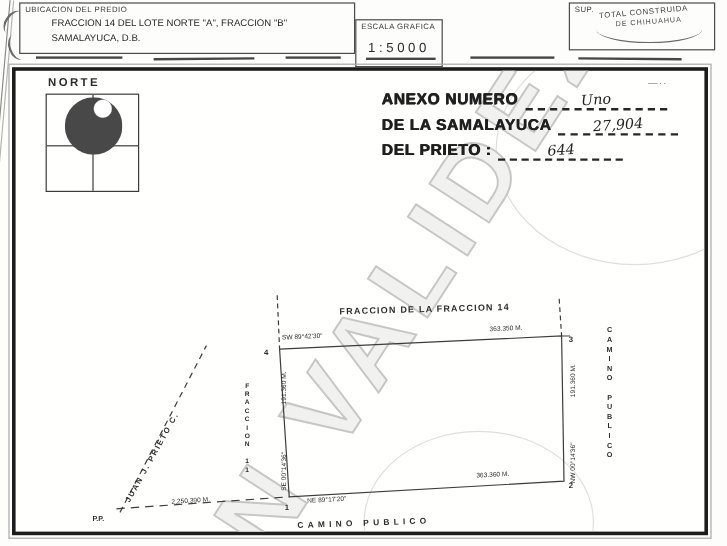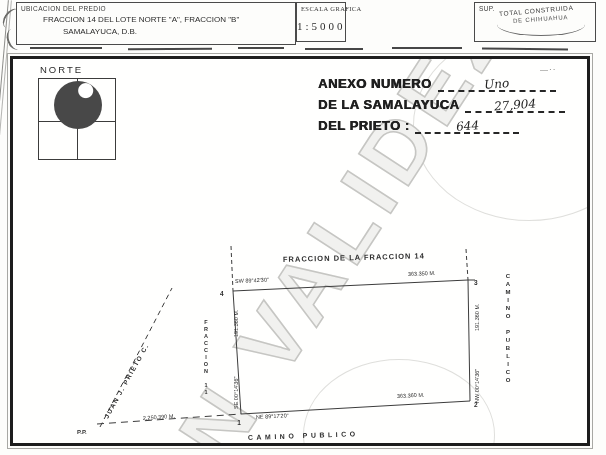--- a/index.html
+++ b/index.html
@@ -4,43 +4,43 @@
 <style>
   html,body{margin:0;padding:0;background:#ffffff;}
   #page{position:relative;width:606px;height:455px;background:#fdfdfb;overflow:hidden;
         font-family:"Liberation Sans", sans-serif;color:#2b2b2b;}
 
   
   .hbox{position:absolute;border:1px solid #4a4a4a;background:#fdfdfb;box-sizing:border-box;}
   .hbox .lbl{position:absolute;top:2px;left:4px;font-size:6.5px;letter-spacing:.4px;color:#3a3a3a;white-space:nowrap;}
   #box-location{left:16px;top:2px;width:280px;height:43px;padding-left:48px;}
   #box-location .l1{position:absolute;left:26px;top:12px;font-size:8px;white-space:nowrap;}
-  #box-location .l2{position:absolute;left:26px;top:24px;font-size:8px;white-space:nowrap;margin-left:20px;}
-  #box-scale{left:296px;top:2px;width:50px;height:40px;font-family:Liberation Serif, serif;}
+  #box-location .l2{position:absolute;left:26px;top:24px;font-size:8px;white-space:nowrap;}
+  #box-scale{left:296px;top:16px;width:73px;height:40px;}
   #box-scale .val{position:absolute;left:0;right:0;top:17px;text-align:center;font-size:11px;letter-spacing:3px;}
   #box-terrain{left:378px;top:2px;width:88px;height:40px;}
   #box-terrain .val{position:absolute;left:0;right:0;top:18px;text-align:center;font-size:8.5px;}
   #box-constr{left:474px;top:2px;width:122px;height:40px;}
   #box-constr .arc1{position:absolute;left:24px;top:4px;font-size:6.5px;letter-spacing:.6px;transform:rotate(-5deg);color:#3a3a3a;white-space:nowrap;}
   #box-constr .arc2{position:absolute;left:38px;top:13px;font-size:6px;letter-spacing:.8px;transform:rotate(-4deg);color:#4a4a4a;white-space:nowrap;}
   #box-constr .curve{position:absolute;left:22px;top:10px;width:88px;height:22px;border:0;border-bottom:1px solid #6a6a6a;border-radius:50%;}
   .scan-seg{position:absolute;height:2px;background:#474747;}
 
   
   .edge-line{position:absolute;width:2px;border-left:1px solid #8d8d8a;border-right:1px solid #b5b5b2;}
   .edge-arc{position:absolute;width:14px;height:22px;border:0;border-left:2px solid #6b6b68;border-radius:50%;}
 
   
   #frame{position:absolute;left:10px;top:56px;width:580px;height:390px;background:#fffffe;
          border:3px solid #1d1d1d;outline:1px solid #a8a8a4;outline-offset:2px;
          box-sizing:border-box;overflow:hidden;}
   #frame-inner{position:absolute;left:0;top:0;width:574px;height:384px;}
 
   
-  #norte-label{position:absolute;left:27px;top:5px;font-size:9.5px;font-weight:normal;letter-spacing:2px;}
+  #norte-label{position:absolute;left:27px;top:5px;font-size:9.5px;font-weight:bold;letter-spacing:2px;}
   #norte-box{position:absolute;left:25px;top:19px;width:78px;height:82px;border:1px solid #3c3c3c;box-sizing:border-box;}
   #norte-box .vline{position:absolute;left:50%;top:0;bottom:0;width:1px;background:#3c3c3c;}
   #norte-box .hline{position:absolute;left:0;right:0;top:52%;height:1px;background:#3c3c3c;}
   #norte-circle{position:absolute;left:15px;top:2px;width:48px;height:48px;border-radius:50%;
     background:radial-gradient(circle at 66% 20%, #ffffff 0 7px, #484848 8px),
                repeating-radial-gradient(circle at 40% 60%, rgba(255,255,255,.18) 0 1px, rgba(0,0,0,0) 1px 3px);}
 
   
   #annex{position:absolute;left:305px;top:13px;width:262px;z-index:4;}
   .annex-row{position:relative;height:21px;white-space:nowrap;}

